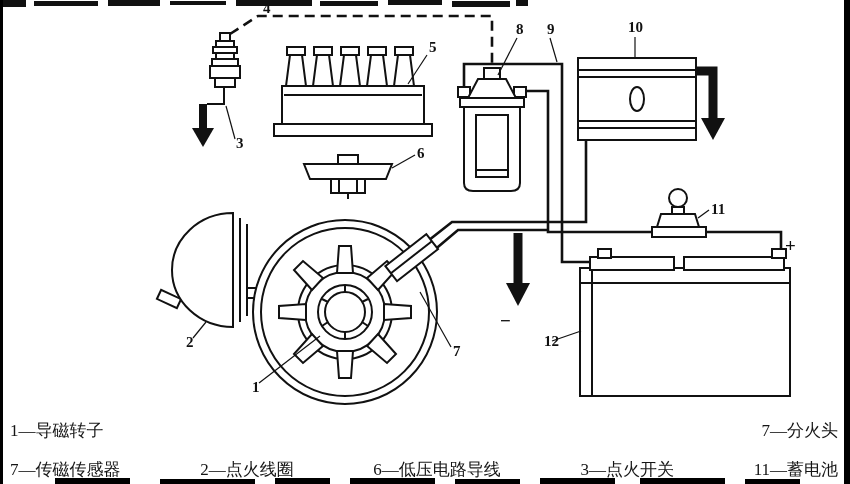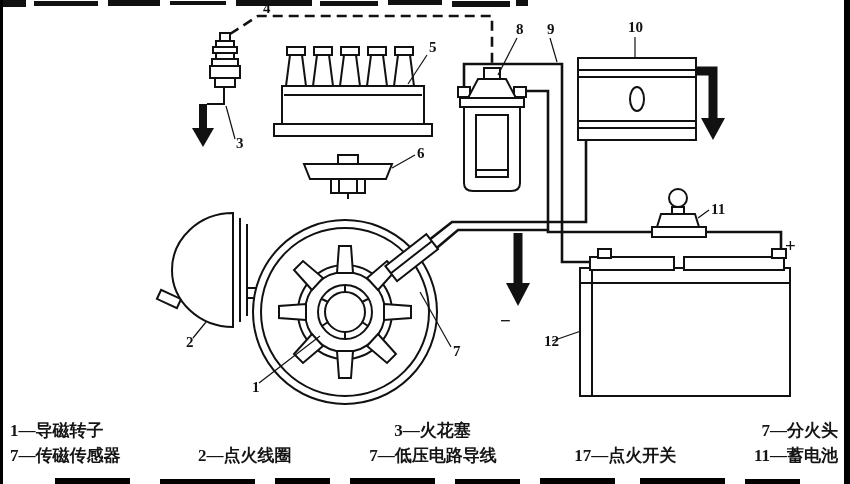--- a/index.html
+++ b/index.html
@@ -17,24 +17,24 @@
   .fw{stroke:#111;stroke-width:2;fill:#fff;}
   .thin{stroke:#111;stroke-width:1.2;fill:none;}
   .blk{fill:#111;stroke:none;}
   .wire{stroke:#111;stroke-width:2.6;fill:none;}
   .dash{stroke:#111;stroke-width:2.6;fill:none;stroke-dasharray:10 6;}
   .thick{stroke:#111;stroke-width:9;fill:none;}
   .lbl{font:700 15px "Liberation Serif",serif;fill:#111;}
   .sign{font:700 19px "Liberation Serif",serif;fill:#111;}
   .legend{
     position:absolute;left:10px;right:12px;top:419px;
-    color:#151515;font-weight:700;font-size:17px;
+    color:#151515;font-weight:400;font-size:17px;
   }
   .legend-row{display:flex;justify-content:space-between;white-space:nowrap;}
-  .legend-row+.legend-row{margin-top:2px;}
+  .legend-row+.legend-row{margin-top:16px;}
 </style>
 </head>
 <body>
 
 <div class="page">
 
   <div class="edge edge-left"></div>
   <div class="edge edge-right"></div>
 
   <svg width="850" height="415" viewBox="0 0 850 415">
@@ -209,28 +209,27 @@
       <text class="lbl" x="711" y="214">11</text>
       <text class="lbl" x="544" y="346">12</text>
       <text class="sign" x="785" y="252">+</text>
       <text class="sign" x="500" y="327">−</text>
     </g>
   </svg>
 
   <div class="legend">
     <div class="legend-row">
       <span>1—导磁转子</span>
-      <span>3—火花塞</span>
       <span>7—分火头</span>
     </div>
     <div class="legend-row">
       <span>7—传磁传感器</span>
       <span>2—点火线圈</span>
-      <span>7—低压电路导线</span>
-      <span>17—点火开关</span>
+      <span>6—低压电路导线</span>
+      <span>3—点火开关</span>
       <span>11—蓄电池</span>
     </div>
   </div>
 
   <div class="blob" style="left:55px;bottom:0;width:75px;height:6px;"></div>
   <div class="blob" style="left:160px;bottom:0;width:95px;height:5px;"></div>
   <div class="blob" style="left:275px;bottom:0;width:55px;height:6px;"></div>
   <div class="blob" style="left:350px;bottom:0;width:85px;height:6px;"></div>
   <div class="blob" style="left:455px;bottom:0;width:65px;height:5px;"></div>
   <div class="blob" style="left:540px;bottom:0;width:75px;height:6px;"></div>

